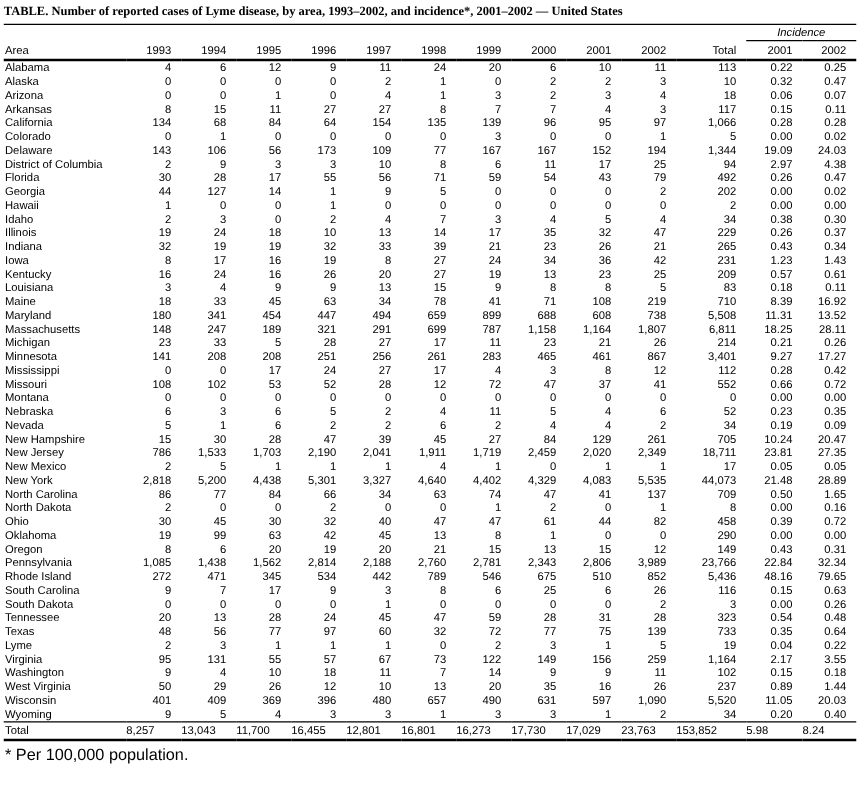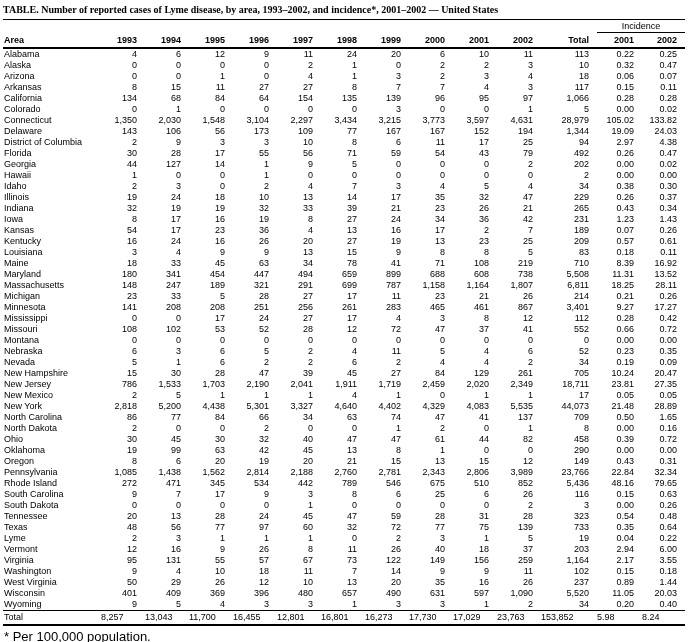--- a/index.html
+++ b/index.html
@@ -6,23 +6,23 @@
   body { width:688px; height:642px; font-family:"Liberation Sans", sans-serif; overflow:hidden; }
   .page { padding:2px 3px 0 3px; }
   .title {
     font-weight:bold; font-size:10px; line-height:13px;
     padding:1px 0 3px 0; border-bottom:1.5px solid #000; white-space:nowrap;font-family:Liberation Serif, serif;
   }
   table { width:100%; border-collapse:collapse; table-layout:fixed; margin-top:0; }
   th, td { font-size:9px; font-weight:normal; padding:0; white-space:nowrap; }
   
   .spacer-th { border:none; height:11px; }
-  .inc-group { text-align:center; border-bottom:1px solid #000; vertical-align:bottom; padding-bottom:1px; height:11px; }
+  .inc-group { text-align:center; border-bottom:1px solid #000; vertical-align:bottom; padding-bottom:1px; height:11px;font-style:italic; }
   
-  .header-row th { border-bottom:2px solid #000; height:14px; vertical-align:middle; text-align:right; padding-right:8px;font-weight:bold; }
+  .header-row th { border-bottom:2px solid #000; height:14px; vertical-align:middle; text-align:right; padding-right:8px; }
   .header-row th.area { text-align:left; padding-left:1px; padding-right:0; }
   
   tbody td { text-align:right; height:11px; line-height:11px; padding-right:8px; overflow:hidden; }
   tbody td.area { text-align:left; padding-left:1px; padding-right:0; }
   
   tfoot td { border-top:1px solid #000; border-bottom:2px solid #000; text-align:left; height:13px; line-height:13px; padding-right:8px; }
   tfoot td.area { text-align:left; padding-left:1px; padding-right:0; }
   .footnote { font-size:13px; padding:3px 0 0 1px; }
 </style>
 </head>
@@ -161,36 +161,20 @@
           <td>0</td>
           <td>3</td>
           <td>0</td>
           <td>0</td>
           <td>1</td>
           <td>5</td>
           <td>0.00</td>
           <td>0.02</td>
         </tr>
         <tr>
-          <td class="area">Connecticut</td>
-          <td>1,350</td>
-          <td>2,030</td>
-          <td>1,548</td>
-          <td>3,104</td>
-          <td>2,297</td>
-          <td>3,434</td>
-          <td>3,215</td>
-          <td>3,773</td>
-          <td>3,597</td>
-          <td>4,631</td>
-          <td>28,979</td>
-          <td>105.02</td>
-          <td>133.82</td>
-        </tr>
-        <tr>
           <td class="area">Delaware</td>
           <td>143</td>
           <td>106</td>
           <td>56</td>
           <td>173</td>
           <td>109</td>
           <td>77</td>
           <td>167</td>
           <td>167</td>
           <td>152</td>
@@ -321,36 +305,20 @@
           <td>27</td>
           <td>24</td>
           <td>34</td>
           <td>36</td>
           <td>42</td>
           <td>231</td>
           <td>1.23</td>
           <td>1.43</td>
         </tr>
         <tr>
-          <td class="area">Kansas</td>
-          <td>54</td>
-          <td>17</td>
-          <td>23</td>
-          <td>36</td>
-          <td>4</td>
-          <td>13</td>
-          <td>16</td>
-          <td>17</td>
-          <td>2</td>
-          <td>7</td>
-          <td>189</td>
-          <td>0.07</td>
-          <td>0.26</td>
-        </tr>
-        <tr>
           <td class="area">Kentucky</td>
           <td>16</td>
           <td>24</td>
           <td>16</td>
           <td>26</td>
           <td>20</td>
           <td>27</td>
           <td>19</td>
           <td>13</td>
           <td>23</td>
@@ -785,36 +753,20 @@
           <td>0</td>
           <td>2</td>
           <td>3</td>
           <td>1</td>
           <td>5</td>
           <td>19</td>
           <td>0.04</td>
           <td>0.22</td>
         </tr>
         <tr>
-          <td class="area">Vermont</td>
-          <td>12</td>
-          <td>16</td>
-          <td>9</td>
-          <td>26</td>
-          <td>8</td>
-          <td>11</td>
-          <td>26</td>
-          <td>40</td>
-          <td>18</td>
-          <td>37</td>
-          <td>203</td>
-          <td>2.94</td>
-          <td>6.00</td>
-        </tr>
-        <tr>
           <td class="area">Virginia</td>
           <td>95</td>
           <td>131</td>
           <td>55</td>
           <td>57</td>
           <td>67</td>
           <td>73</td>
           <td>122</td>
           <td>149</td>
           <td>156</td>

